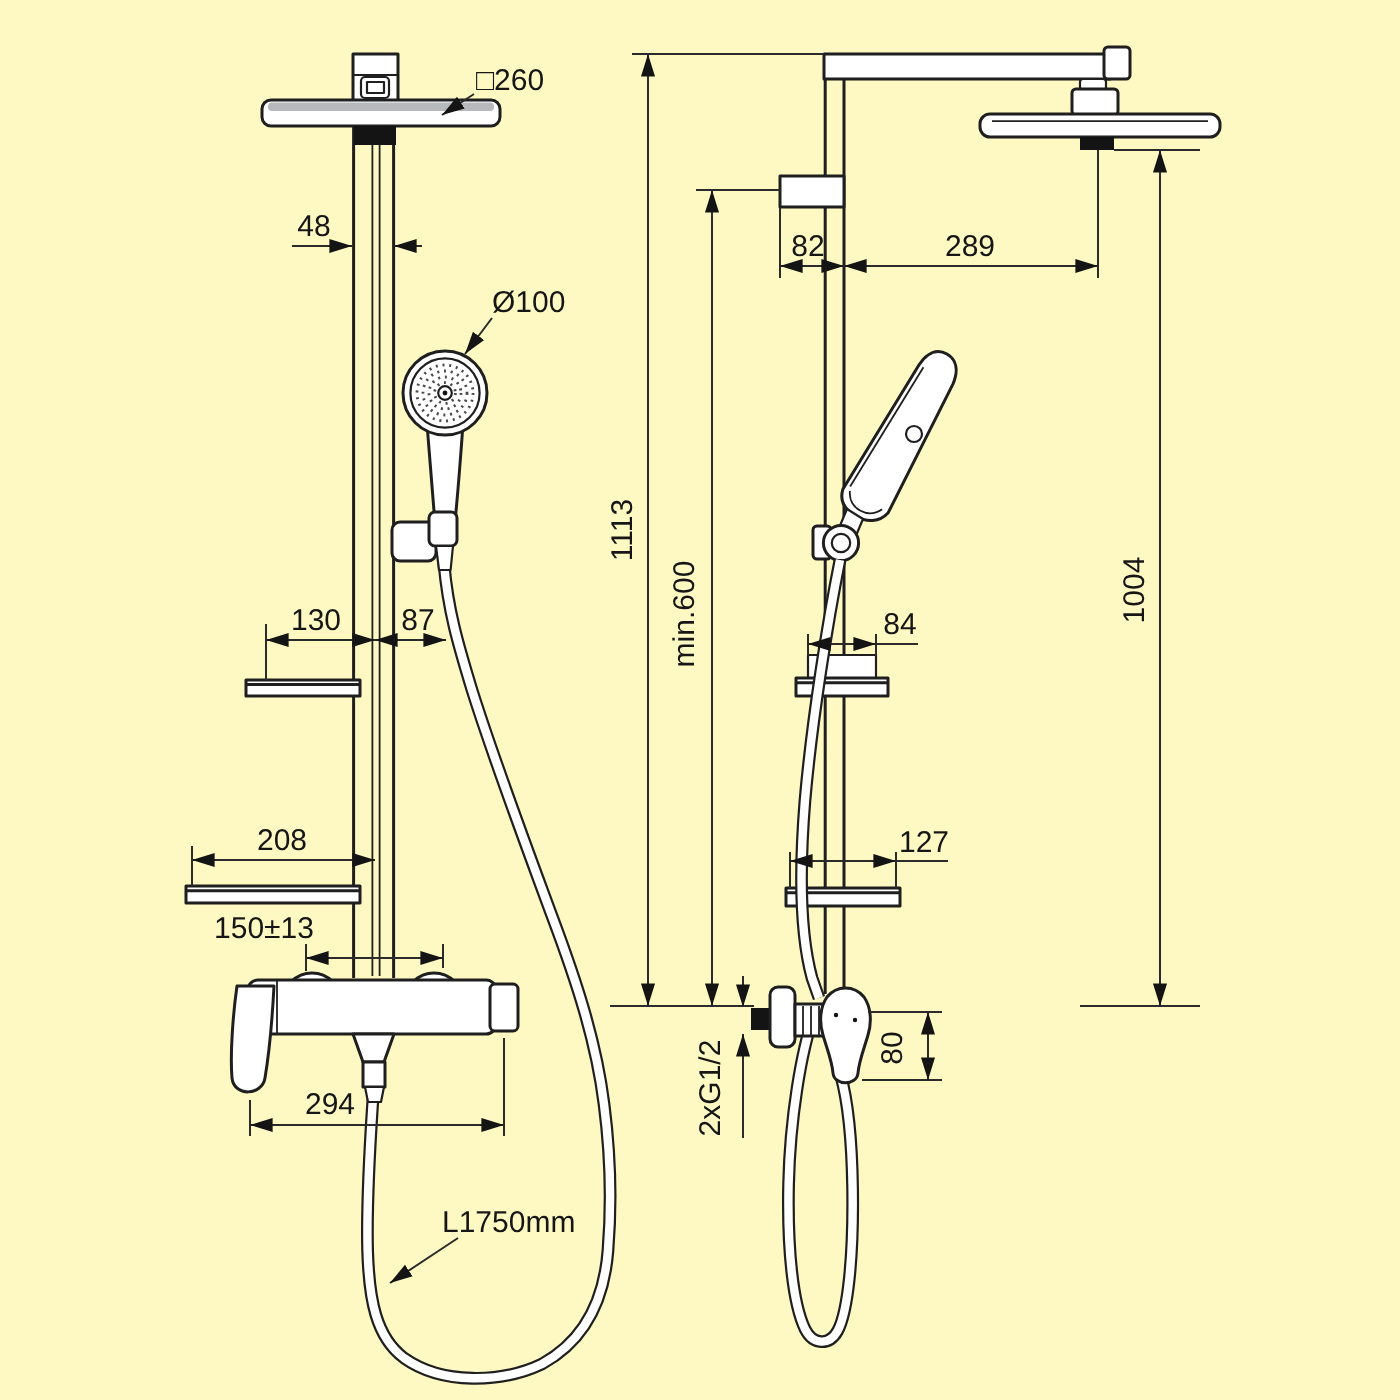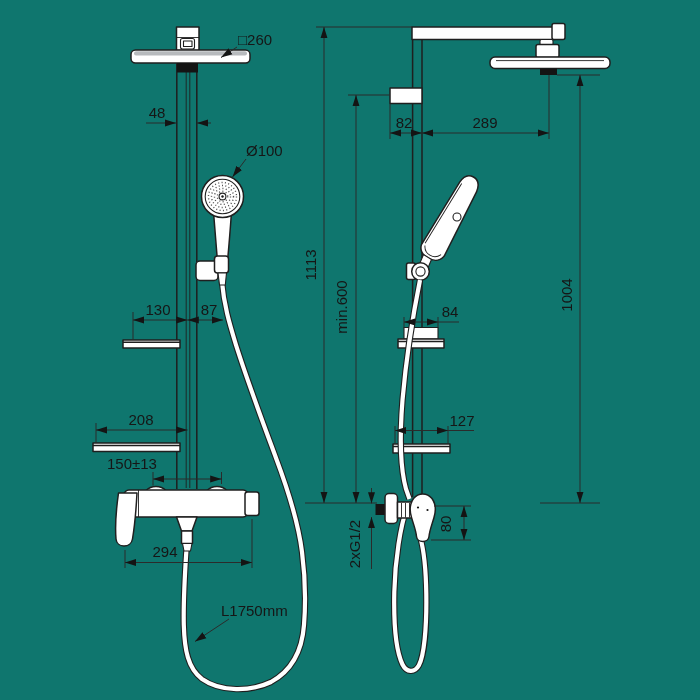--- a/index.html
+++ b/index.html
@@ -1,16 +1,16 @@
 <!DOCTYPE html>
 <html><head>
 <meta charset="utf-8">
 <style>
   html,body{margin:0;padding:0;background:#fff;}
-  .canvas{position:relative;width:700px;height:700px;background:#0f766e;overflow:hidden;}
+  .canvas{position:relative;width:700px;height:700px;background:#fef9c3;overflow:hidden;}
   svg{position:absolute;left:0;top:0;}
   .o{fill:#fff;stroke:#1f1f1f;stroke-width:1.5;stroke-linejoin:round;}
   .oth{fill:#fff;stroke:#1f1f1f;stroke-width:1.1;stroke-linejoin:round;}
   .ln{stroke:#1f1f1f;stroke-width:1.5;fill:none;}
   .thin{stroke:#1f1f1f;stroke-width:0.9;fill:none;}
   .dk{fill:#141414;stroke:none;}
   .shade{fill:#b7babd;stroke:none;}
   .dim{stroke:#2b2b2b;stroke-width:1;fill:none;}
   .hoseO{fill:none;stroke:#1f1f1f;stroke-width:6.4;}
   .hoseI{fill:none;stroke:#ffffff;stroke-width:4.2;}

